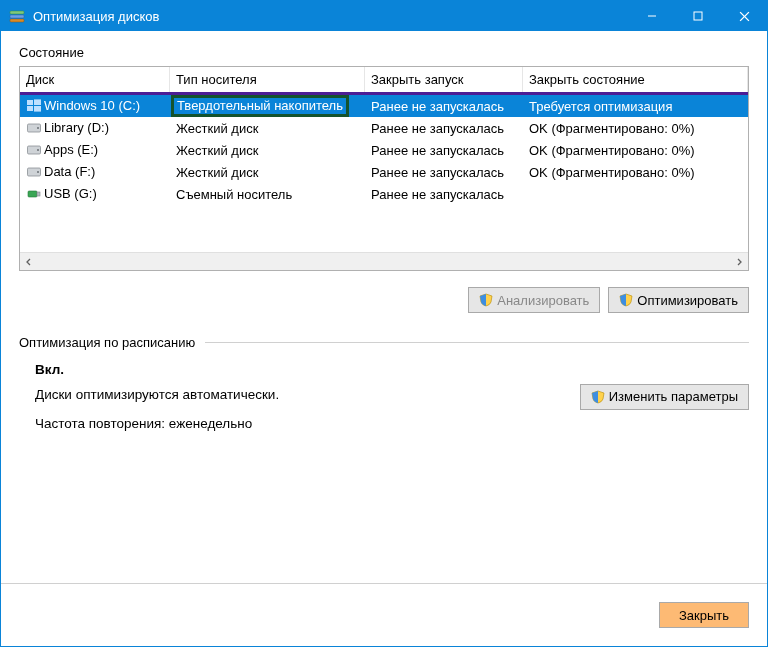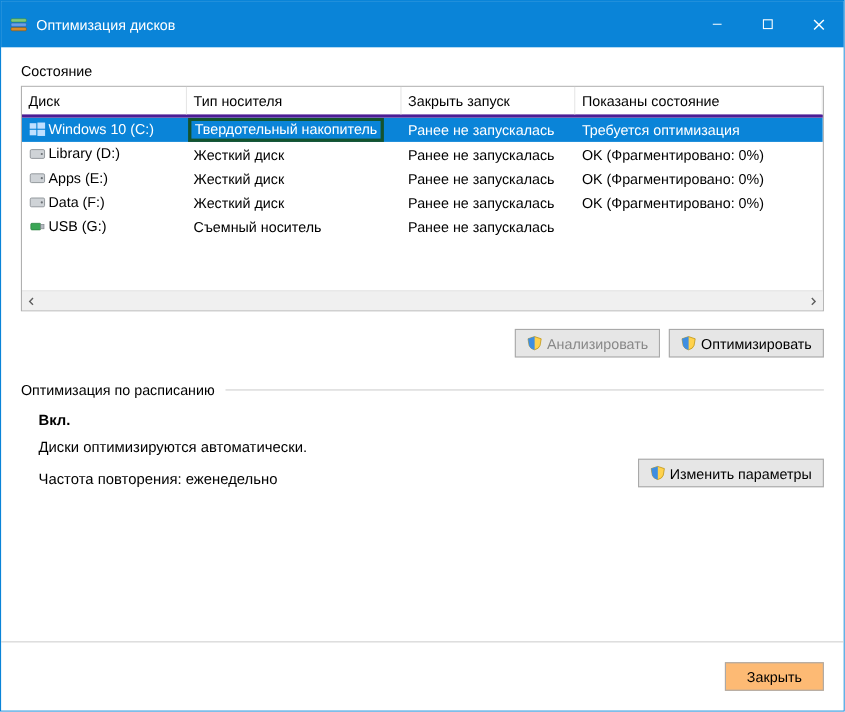--- a/index.html
+++ b/index.html
@@ -8,21 +8,21 @@
     font-size: 13px;
     background: #fff;
     width: 768px;
     height: 647px;
     overflow: hidden;
     color: #000;
   }
   .window { width: 768px; height: 647px; border: 1px solid #0a84d8; display: flex; flex-direction: column; }
   .titlebar {
     background: #0a84d8;
-    height: 42px;
+    height: 30px;
     display: flex;
     align-items: center;
     color: #fff;
     font-size: 13px;
     padding-left: 8px;
     flex-shrink: 0;
   }
   .titlebar .appicon {
     width: 16px; height: 16px; margin-right: 8px;
     display: inline-flex; align-items: center; justify-content: center;
@@ -73,21 +73,21 @@
     background: #e6e6e6;
     font-family: inherit; font-size: 13px;
     display: inline-flex; align-items: center; gap: 4px;
     cursor: pointer;
   }
   .btn.disabled { color: #888; cursor: default; }
   .section-divider {
     display: flex; align-items: center; gap: 10px; margin-bottom: 12px;
   }
   .section-divider .line { flex:1; height:1px; background:#d0d0d0; }
-  .schedule-row { display:flex; align-items:flex-end; }
+  .schedule-row { display:flex; align-items:center; }
   .schedule-left { flex:1; padding-left: 16px; }
   .schedule-left .bold { font-weight:bold; margin-bottom: 10px; font-size: 13.5px; }
   .schedule-left .line2 { margin-bottom: 14px; font-size:13.5px; }
   .schedule-left .line3 { font-size:13.5px; }
   .footer {
     border-top: 1px solid #d0d0d0;
     padding: 18px 18px 18px 18px;
     display:flex; justify-content:flex-end;
     flex-shrink:0;
   }
@@ -134,21 +134,21 @@
   <div class="content">
 
 
     <div class="section-label">Состояние</div>
 
     <div class="table-wrap">
       <div class="thead">
         <div class="th col-disk">Диск</div>
         <div class="th col-type">Тип носителя</div>
         <div class="th col-last">Закрыть запуск</div>
-        <div class="th col-state">Показаны состояние</div>
+        <div class="th col-state">Закрыть состояние</div>
       </div>
       <div class="tbody" id="tbody">
           <div class="trow selected">
             <div class="td col-disk"><span class="icon"><svg width="16" height="16" viewBox="0 0 16 16">
                   <rect x="1" y="2" width="6" height="5" fill="#bfe0ff"></rect>
                   <rect x="8" y="1.4" width="7" height="5.6" fill="#bfe0ff"></rect>
                   <rect x="1" y="8" width="6" height="5" fill="#bfe0ff"></rect>
                   <rect x="8" y="8" width="7" height="5.6" fill="#bfe0ff"></rect>
                 </svg></span><span class="td-inner">Windows 10 (C:)</span></div>
             <div class="td col-type"><span class="td-inner highlight-box" style="padding: 0px 3px; margin-left: -5px; display: inline-block; height: 22px; line-height: 16px;">Твердотельный накопитель</span></div>

